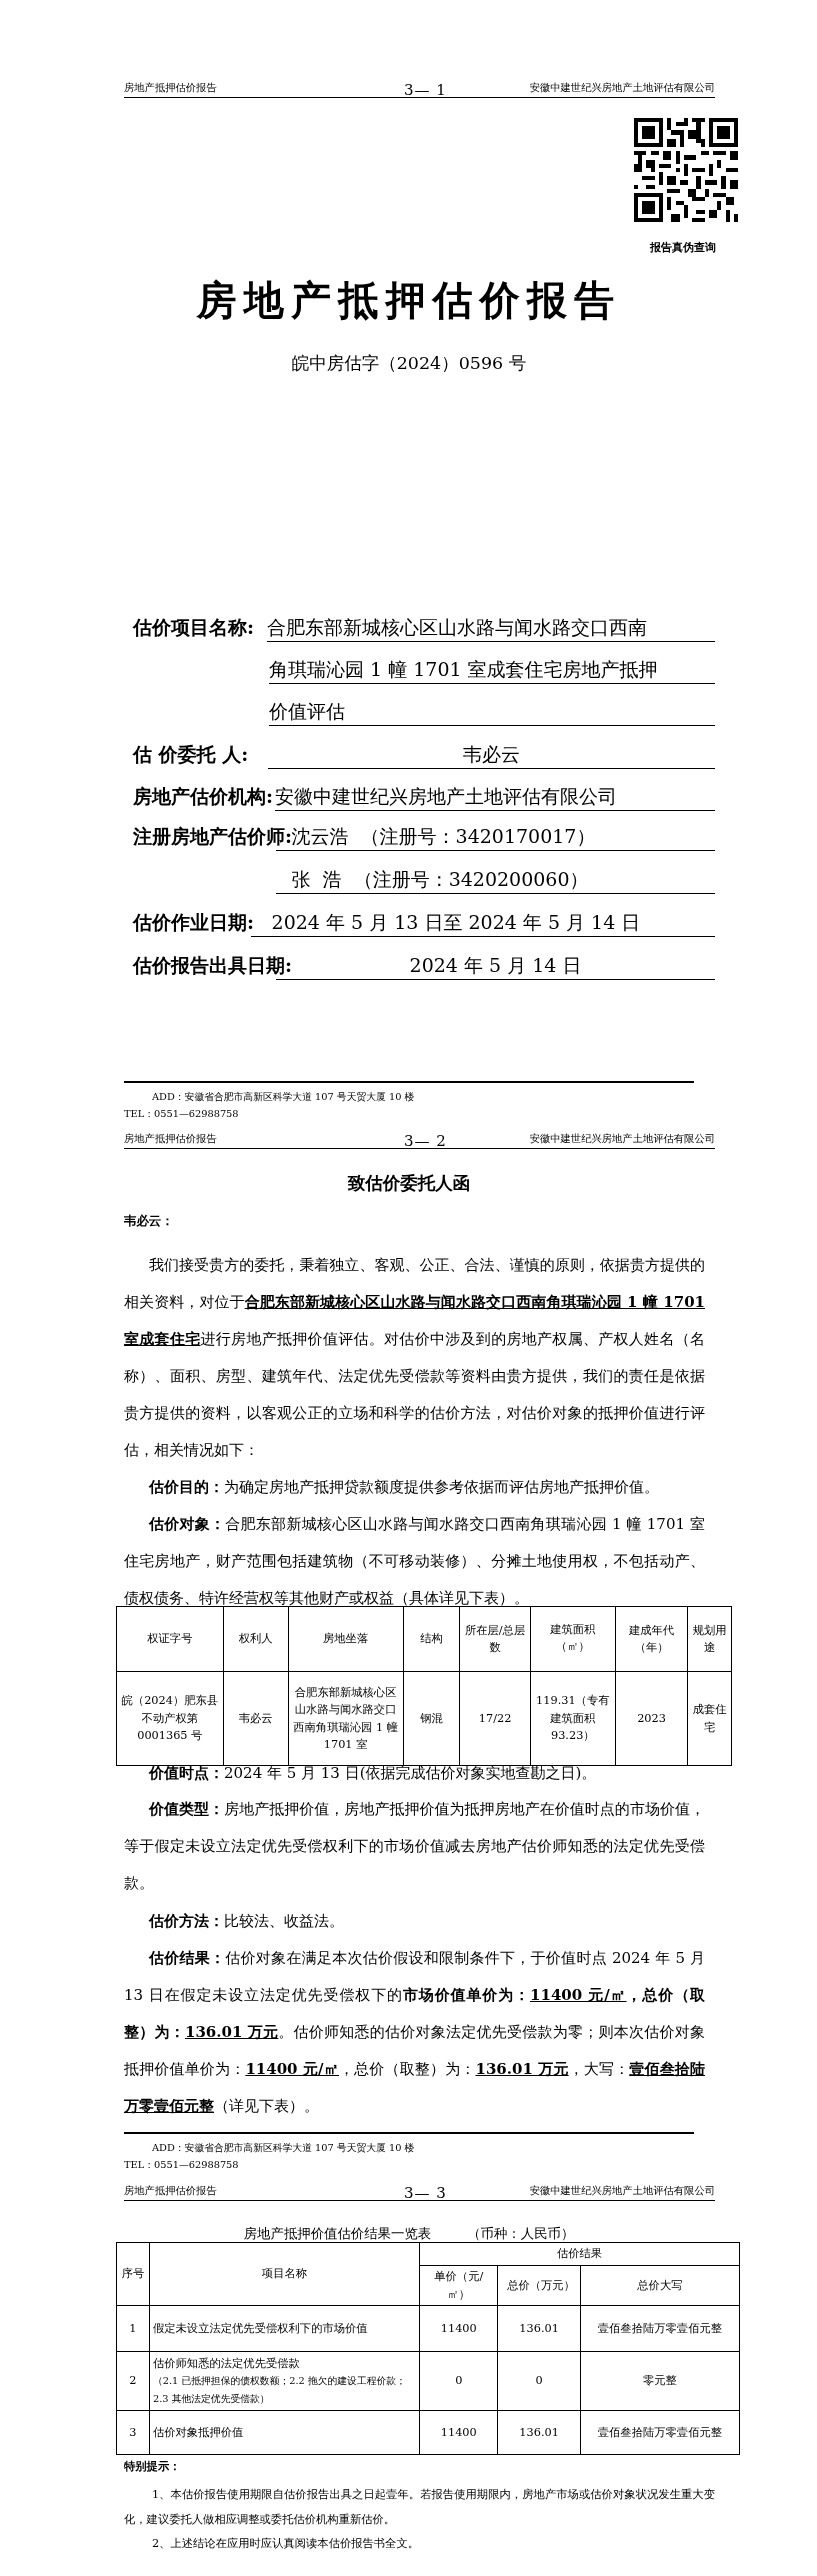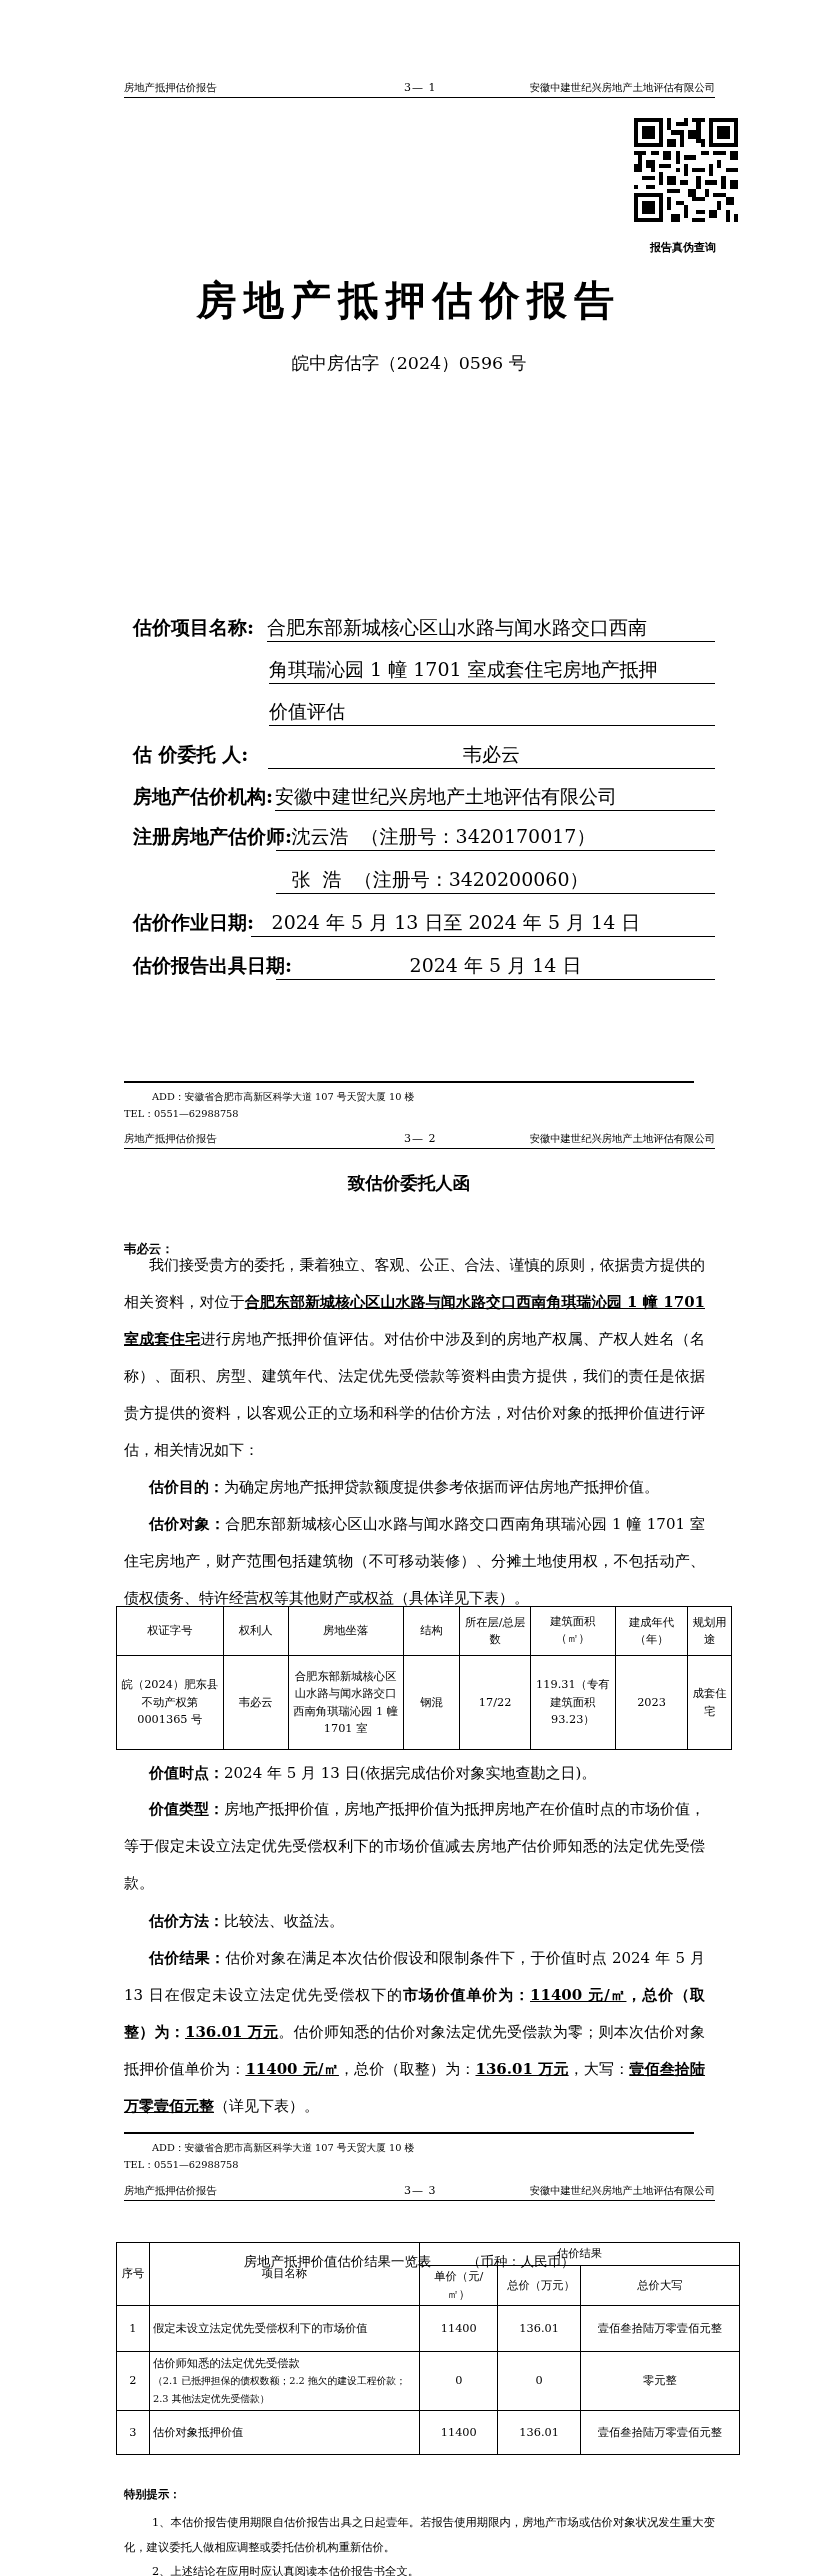--- a/index.html
+++ b/index.html
@@ -1,21 +1,21 @@
 <!DOCTYPE html>
 <html style="font-size:8.2px"><head>
 <meta charset="utf-8">
 <style>
   html, body { margin:0; padding:0; background:#ffffff; }
   body { width:818px; height:3301px; position:relative; overflow:hidden;
          font-family:"DejaVu Serif","Liberation Serif",serif; color:#000; }
-  .abs { position:absolute;margin-top:28px; }
+  .abs { position:absolute; }
   .hdr { position:absolute; left:124px; width:591px; height:20.6px; }
   .hdr .l { position:absolute; left:0; top:0; font-size:10.3px; }
-  .hdr .c { position:absolute; left:280px; top:0; font-size:11px; letter-spacing:1px; }
+  .hdr .c { position:absolute; left:280px; top:0; font-size:15px; letter-spacing:1px; }
   .hdr .r { position:absolute; right:0; top:0; font-size:10.3px; }
   .hdr .line { position:absolute; left:0; right:0; top:15.5px; height:1.5px; background:#000; }
   .ftr { position:absolute; left:124px; width:591px; }
   .ftr .line { position:absolute; left:0; width:570px; top:0; height:1.5px; background:#000; }
   .ftr .add { position:absolute; left:0; top:10.3px; font-size:9.8px;margin-left:28px; }
   .ftr .tel { position:absolute; left:0; top:27px; font-size:9.8px; }
   .big-title { position:absolute; left:0; width:818px; text-align:center; font-size:40px; letter-spacing:7.2px; font-weight:bold; }
   .subno { position:absolute; left:0; width:818px; text-align:center; font-size:17.5px; }
   .cv-row { position:absolute; left:133px; font-size:19px; font-weight:bold; white-space:nowrap; }
   .cv-val { position:absolute; font-size:19px; border-bottom:1.5px solid #000; white-space:nowrap; font-weight:normal; }
@@ -175,21 +175,21 @@
 
 <div class="para ind" style="left:124px;width:581px;top:1469px;">
   <b>估价目的：</b><span>为确定房地产抵押贷款额度提供参考依据而评估房地产抵押价值。</span>
 </div>
 <div class="para ind" style="left:124px;width:581px;top:1506px;">
   <b>估价对象：</b><span>合肥东部新城核心区山水路与闻水路交口西南角琪瑞沁园 1 幢 1701 室住宅房地产，财产范围包括建筑物（不可移动装修）、分摊土地使用权，不包括动产、债权债务、特许经营权等其他财产或权益（具体详见下表）。</span>
 </div>
 
 <table class="t" style="left:116px;top:1606px;width:616px;">
   <tbody>
-      <tr style="height:49px;">
+      <tr style="height:65px;">
     <th style="width:98px;">权证字号</th>
     <th style="width:57px;">权利人</th>
     <th style="width:106px;">房地坐落</th>
     <th style="width:49px;">结构</th>
     <th style="width:62px;">所在层/总层数</th>
     <th style="width:77px;font-family:Liberation Mono, monospace;">建筑面积（㎡）</th>
     <th style="width:64px;">建成年代（年）</th>
     <th style="width:36px;">规划用途</th>
   </tr>
   <tr style="height:94px;">

